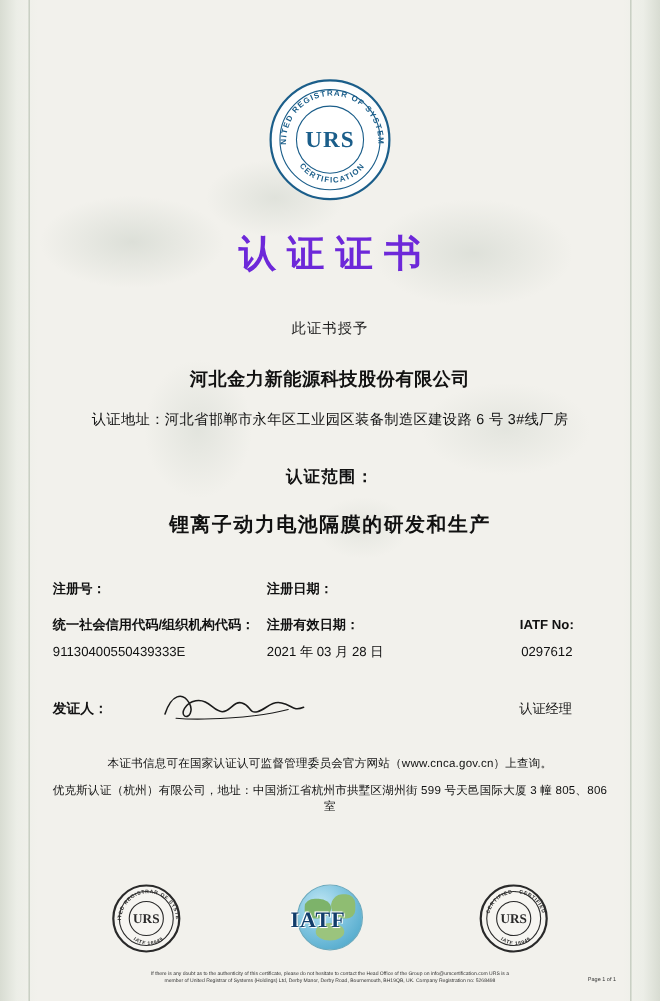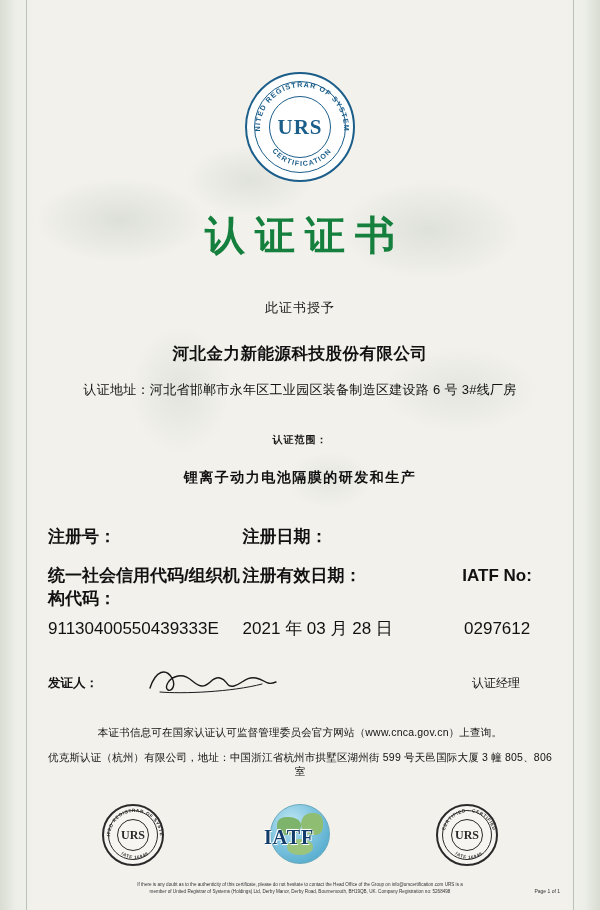--- a/index.html
+++ b/index.html
@@ -104,23 +104,23 @@
     font-family: "Liberation Sans", sans-serif;
     font-size: 7.2px;
     fill: #1b5e8a;
     letter-spacing: 1.1px;
     font-weight: bold;
   }
 
   .title {
     text-align: center;
     font-family: "Liberation Serif", serif;
-    font-size: 40px;
+    font-size: 34px;
     letter-spacing: 10px;
-    color: #15803d;
+    color: #6d28d9;
     font-weight: bold;
     margin-top: 26px;
     text-indent: 10px;
   }
   .awarded {
     text-align: center;
     font-size: 13px;
     color: #1a1a1a;
     margin-top: 36px;
     letter-spacing: 1px;
@@ -143,39 +143,39 @@
   .standard {
     text-align: center;
     font-size: 14.5px;
     font-weight: bold;
     color: #111;
     margin-top: 30px;
     letter-spacing: 0.5px;
   }
   .scope-label {
     text-align: center;
-    font-size: 10px;
+    font-size: 15px;
     font-weight: bold;
     color: #111;
     margin-top: 34px;
     letter-spacing: 1px;
   }
   .scope-value {
     text-align: center;
-    font-size: 14px;
+    font-size: 18px;
     font-weight: bold;
     color: #111;
     margin-top: 22px;
     letter-spacing: 1.5px;
   }
 
   
   .details {
     margin-top: 38px;
-    font-size: 17px;
+    font-size: 12px;
     color: #111;
   }
   .drow {
     display: flex;
     align-items: baseline;
     margin-top: 7px;
   }
   .drow.labels { margin-top: 16px; }
   .c1 { width: 195px; }
   .c2 { width: 200px; }

